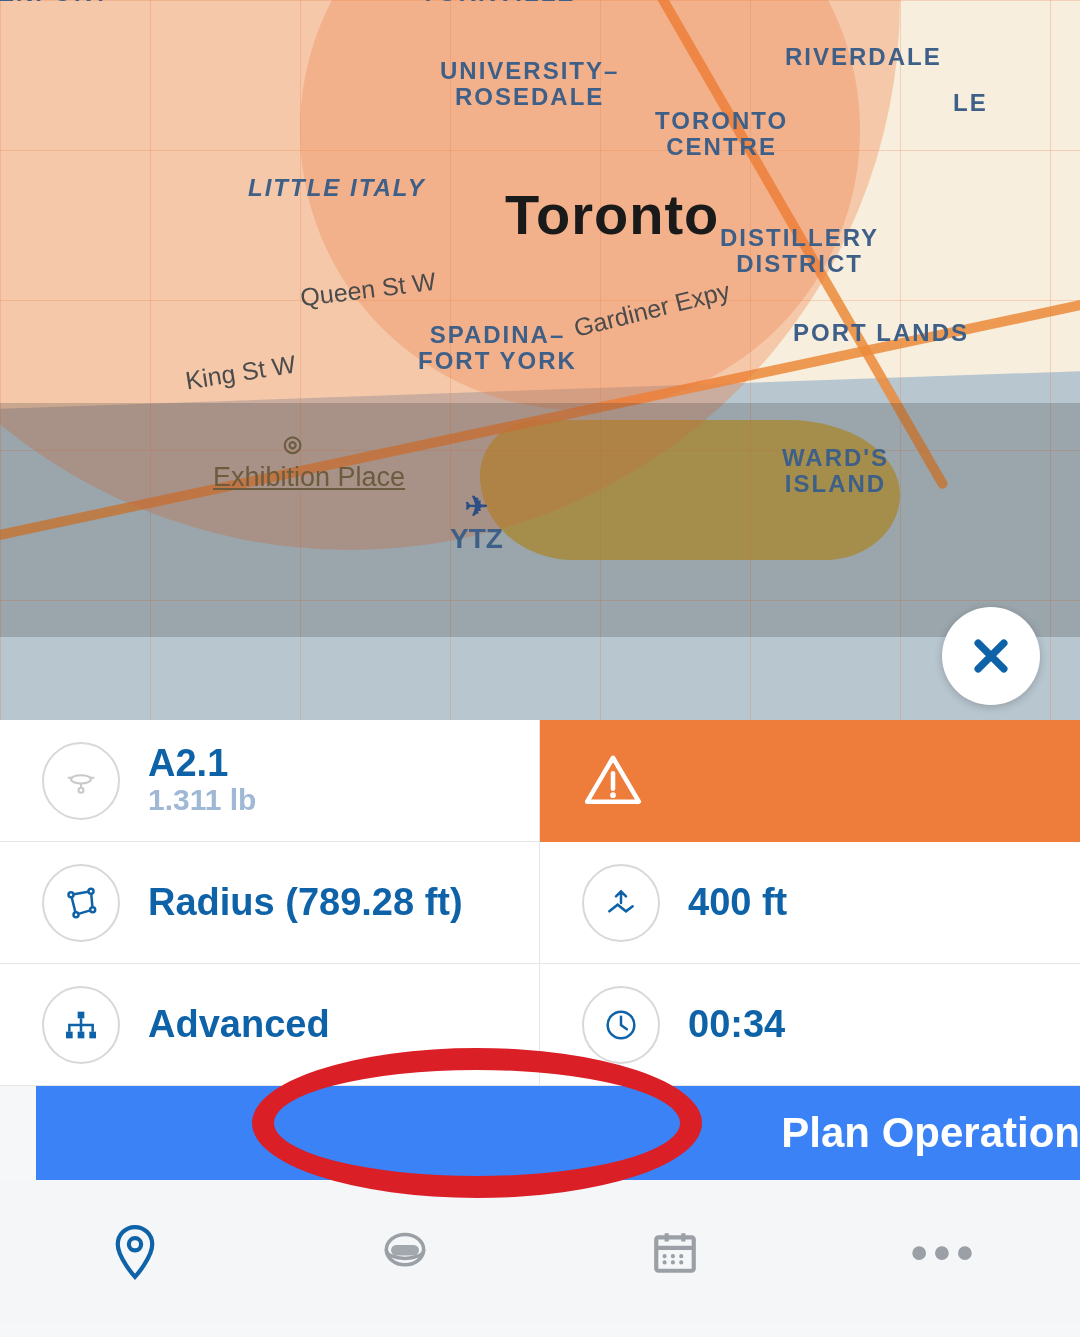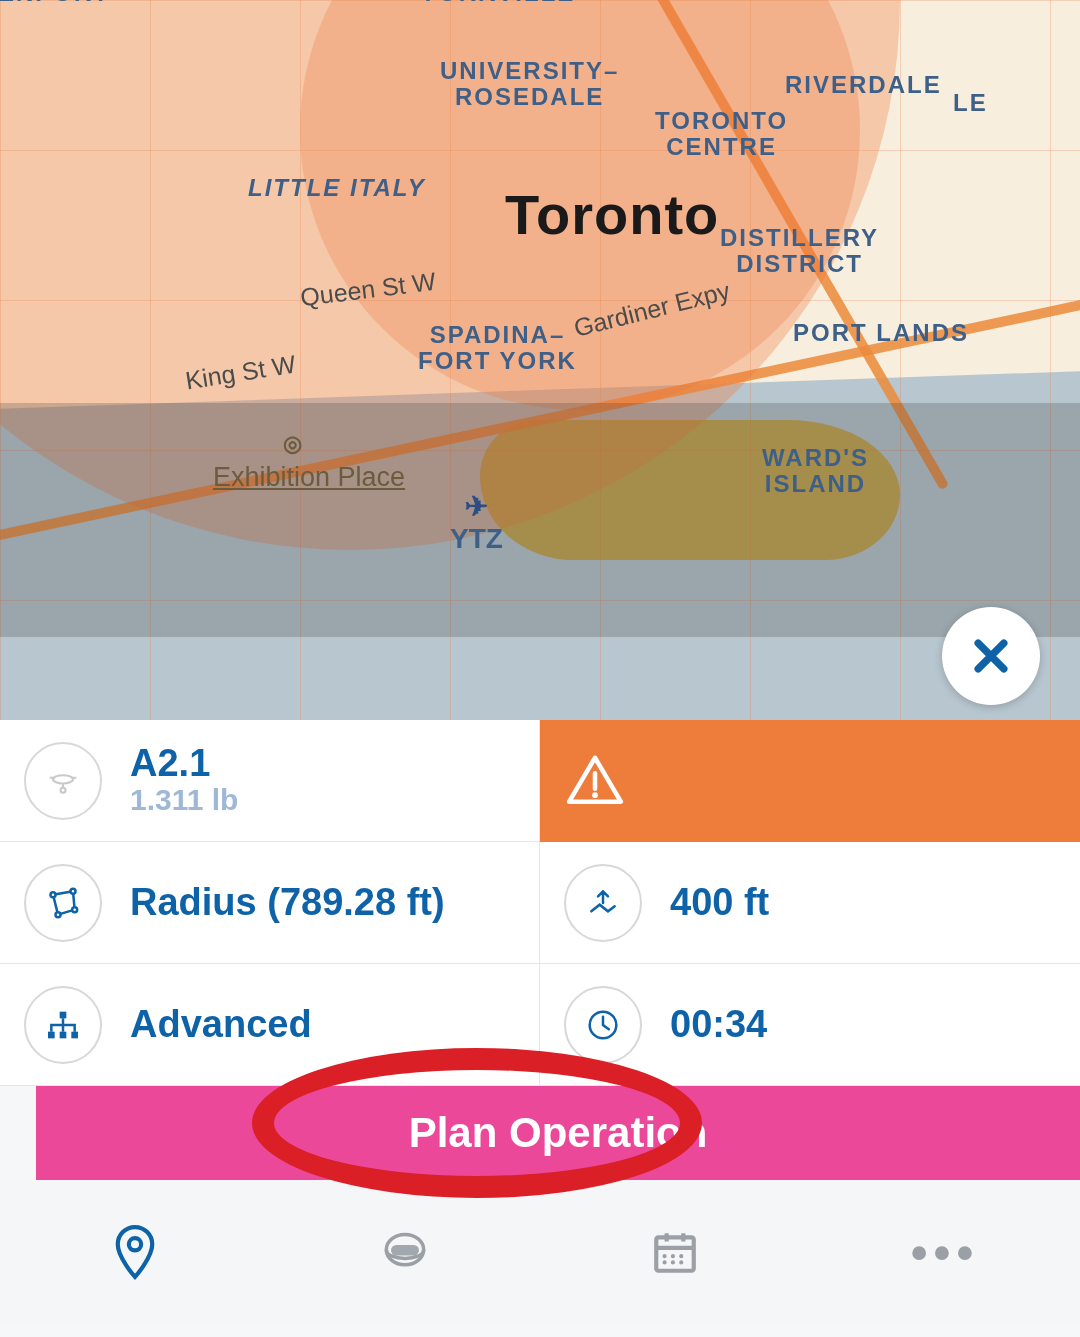--- a/index.html
+++ b/index.html
@@ -37,37 +37,37 @@
   .ytz { position:absolute; left:450px; top:490px; text-align:center; color:#3e5f87; font-size:28px; font-weight:700;}
   .ytz .plane { font-size:28px; color:#2b4e84;}
 
   .close-fab { position:absolute; right:40px; bottom:15px; width:98px; height:98px;
     border-radius:50%; background:#ffffff; box-shadow:0 2px 8px rgba(0,0,0,0.2);
     display:flex; align-items:center; justify-content:center; cursor:pointer;}
   .close-fab svg { width:44px; height:44px; }
 
   
   .panel { flex:0 0 auto; display:grid; grid-template-columns:1fr 1fr; background:#fff;}
-  .cell { display:flex; align-items:center; gap:28px; padding:24px 24px; height:122px;
+  .cell { display:flex; align-items:center; gap:28px; padding:24px 42px; height:122px;
     border-bottom:1px solid #e6e6e6; cursor:pointer; position:relative;}
   .cell.left { border-right:1px solid #e6e6e6; }
   .iconcircle { width:78px; height:78px; border-radius:50%; border:2px solid #d8d8d8;
     display:flex; align-items:center; justify-content:center; flex:0 0 78px;}
   .iconcircle svg { width:40px; height:40px; }
   .cell .txt { color:#0e62a8; font-size:38px; font-weight:700; }
   .cell .sub { color:#9fb8d6; font-size:30px; font-weight:600; }
   .cell.stack .txt { line-height:1.05; }
 
   .alert { background:#ee7c3b; color:#fff; gap:34px; border-bottom:none;}
   .alert svg { width:62px; height:62px; }
   .alert .txt { color:#fff; font-weight:500; font-size:38px;}
 
   .plan-row { position:relative; }
-  .plan-btn { background:#ec4899; color:#fff; height:94px; display:flex;
-    align-items:center; justify-content:center; font-size:42px; font-weight:700;
+  .plan-btn { background:#3b82f6; color:#fff; height:94px; display:flex;
+    align-items:center; justify-content:flex-end; font-size:42px; font-weight:700;
     cursor:pointer;margin-left:36px; }
   .highlight { position:absolute; left:252px; top:-38px; width:450px; height:150px;
     border:22px solid #da1f26; border-radius:50%; pointer-events:none;}
 
   
   .tabbar { height:144px; background:#f4f6f8; display:flex; }
   .tab { flex:1; display:flex; align-items:center; justify-content:center; cursor:pointer;}
   .tab svg, .tab .dots { color:#9aa0a6; }
   .tab.active svg { color:#0e62a8; }
   .dots { font-size:48px; letter-spacing:6px; color:#9aa0a6; font-weight:900;}
@@ -91,33 +91,33 @@
     <span class="maplabel district" style="left:-20px;top:-20px;">VENPORT</span>
     <span class="maplabel district" style="left:420px;top:-20px;">YORKVILLE</span>
     <span class="maplabel district" style="left:440px;top:58px;text-align:center;">
       <span>UNIVERSITY–</span><br>
       <span>ROSEDALE</span>
     </span>
     <span class="maplabel district" style="left:655px;top:108px;text-align:center;">
       <span>TORONTO</span><br>
       <span>CENTRE</span>
     </span>
-    <span class="maplabel district" style="left:785px;top:72px;">RIVERDALE</span>
+    <span class="maplabel district" style="left:785px;top:44px;">RIVERDALE</span>
     <span class="maplabel district" style="left:953px;top:90px;">LE</span>
     <span class="maplabel district" style="left:248px;top:175px;font-style:italic;">LITTLE ITALY</span>
     <span class="maplabel district" style="left:720px;top:225px;text-align:center;">
       <span>DISTILLERY</span><br>
       <span>DISTRICT</span>
     </span>
     <span class="maplabel district" style="left:418px;top:322px;text-align:center;">
       <span>SPADINA–</span><br>
       <span>FORT YORK</span>
     </span>
     <span class="maplabel district" style="left:793px;top:320px;">PORT LANDS</span>
-    <span class="maplabel district" style="left:762px;top:445px;text-align:center;">
+    <span class="maplabel district" style="left:782px;top:445px;text-align:center;">
       <span>WARD'S</span><br>
       <span>ISLAND</span>
     </span>
 
     <span class="maplabel city" style="left:505px;top:182px;">Toronto</span>
 
     <span class="maplabel street" style="left:300px;top:275px;transform:rotate(-7deg);">Queen St W</span>
     <span class="maplabel street" style="left:185px;top:358px;transform:rotate(-9deg);">King St W</span>
     <span class="maplabel street" style="left:572px;top:295px;transform:rotate(-14deg);">Gardiner Expy</span>
 

